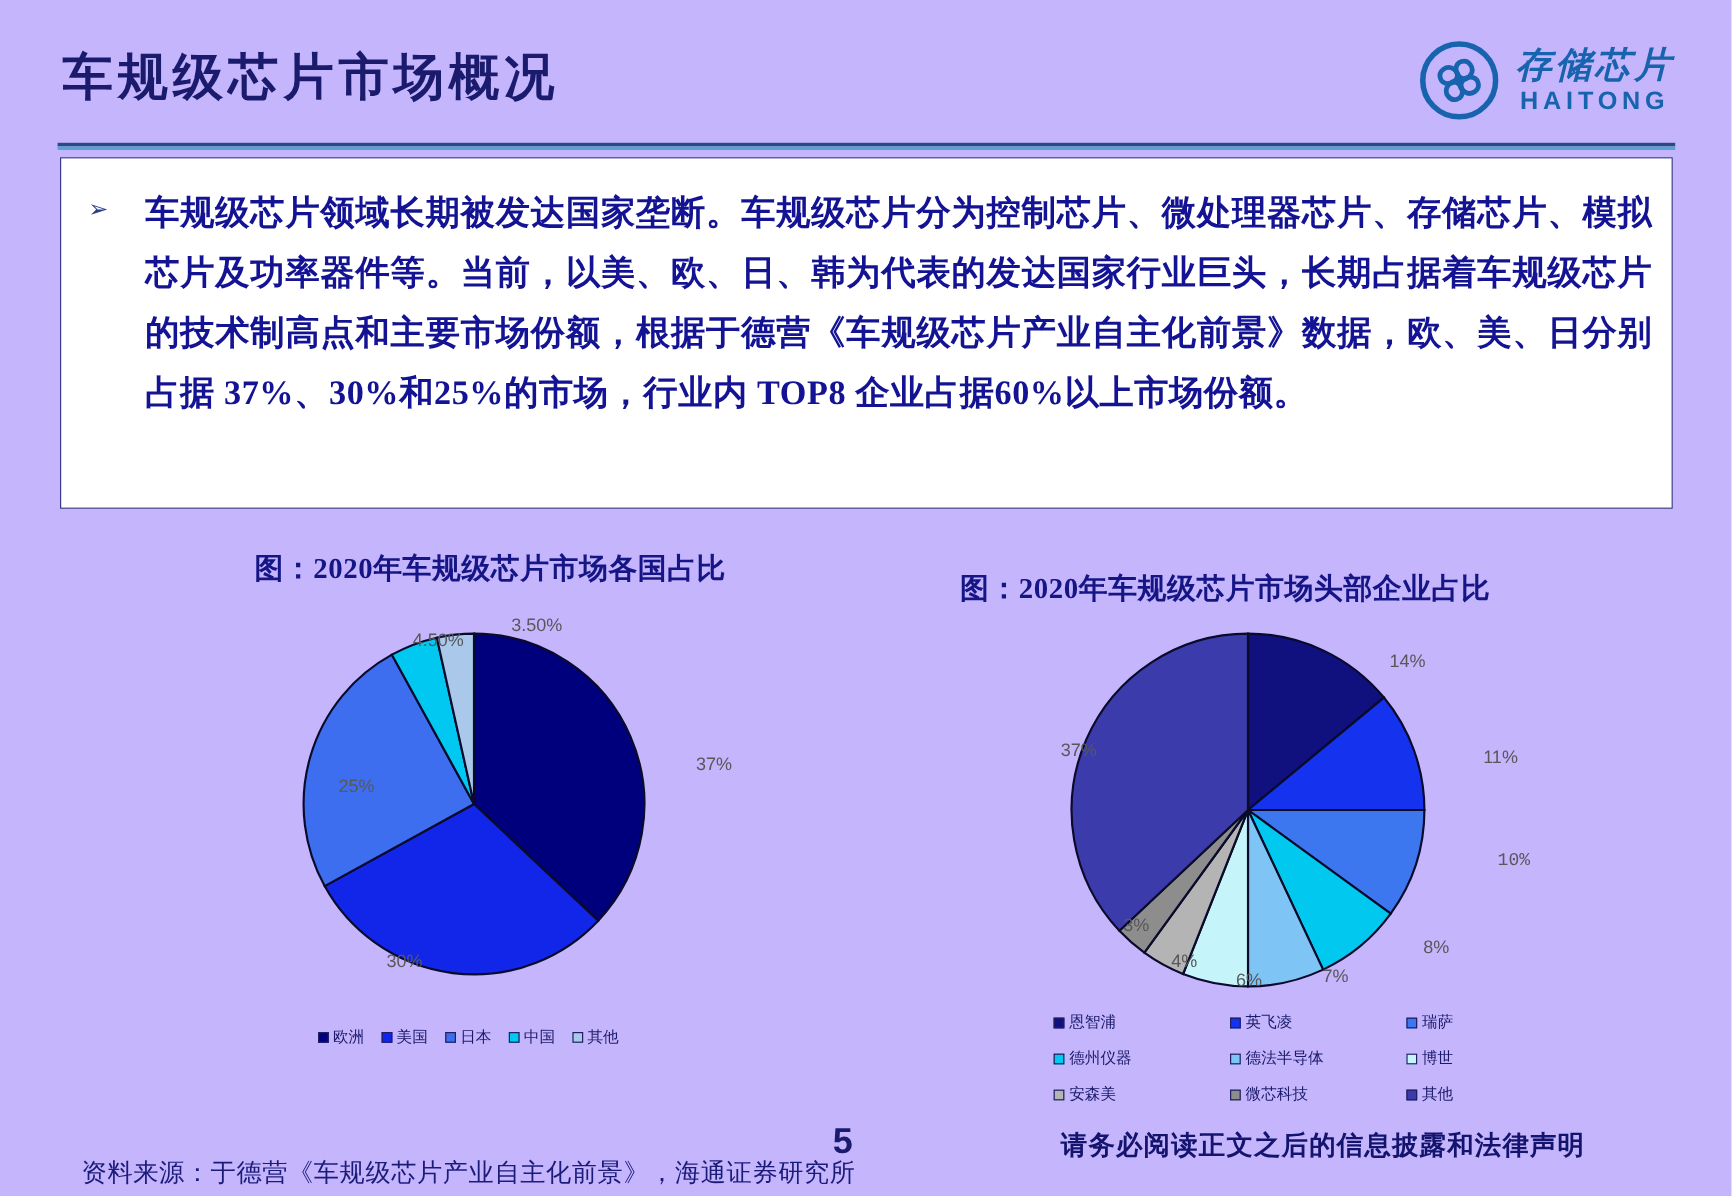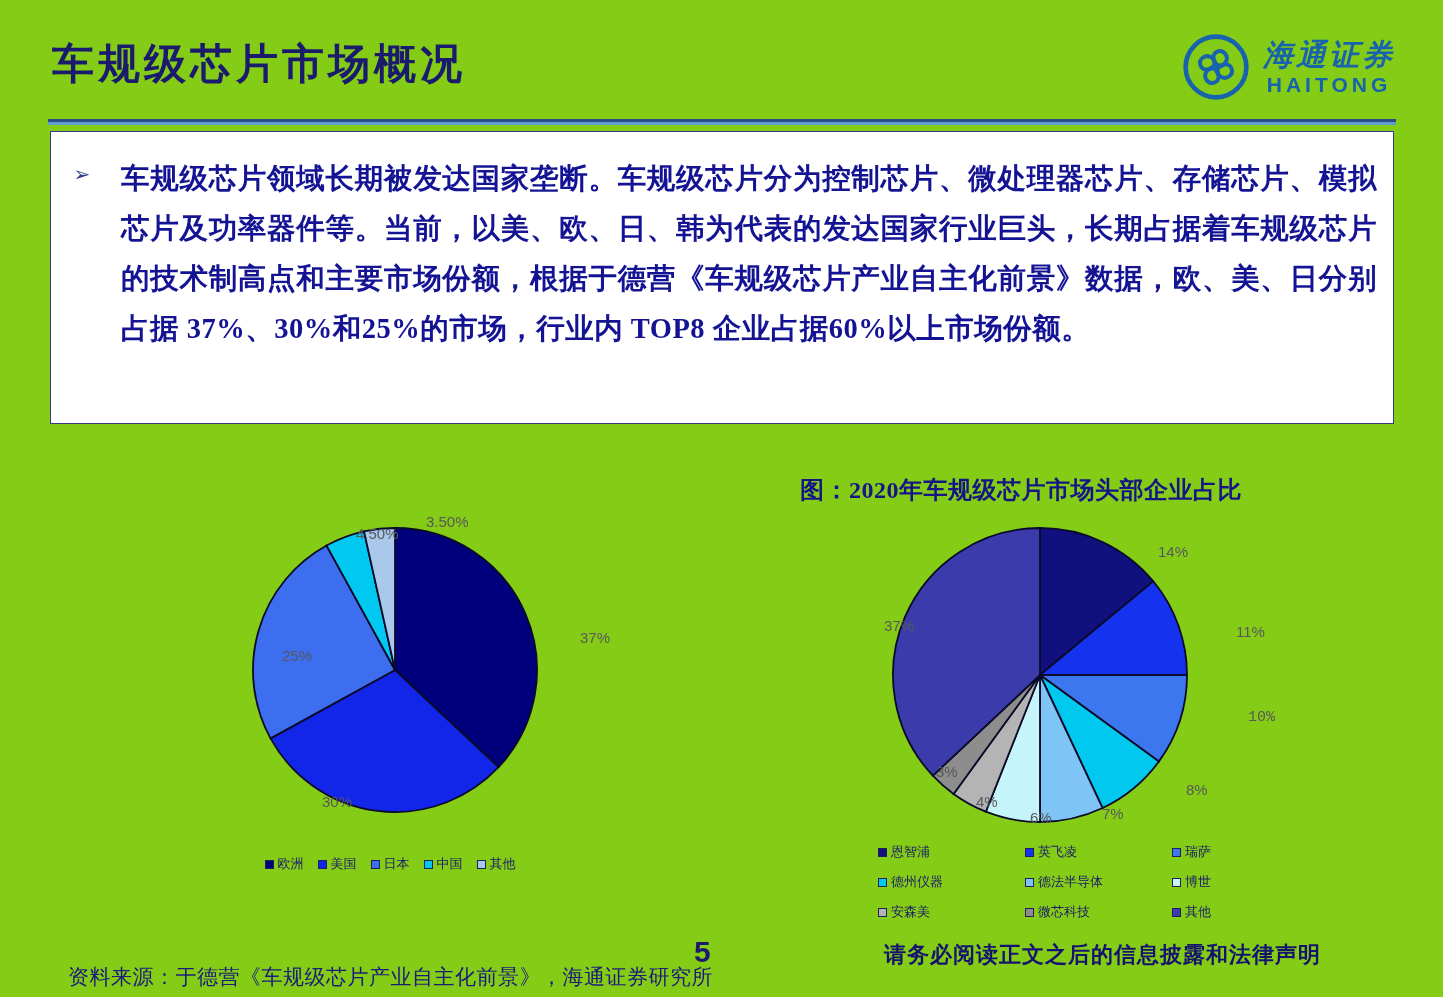--- a/index.html
+++ b/index.html
@@ -7,21 +7,21 @@
     padding: 0;
     background: #ffffff;
   }
   body {
     font-family: "Liberation Serif", "DejaVu Serif", serif;
   }
   #slide {
     position: relative;
     width: 1443px;
     height: 997px;
-    background: #84cc16;
+    background: #c4b5fd;
     overflow: hidden;
   }
 
   
   #slide-title {
     position: absolute;
     left: 52px;
     top: 36px;
     font-size: 42px;
     font-weight: bold;
@@ -239,50 +239,51 @@
     <svg id="logo-mark" viewBox="0 0 100 100">
       <circle cx="50" cy="50" r="46" fill="none" stroke="#1763ad" stroke-width="7"></circle>
       <g fill="none" stroke="#1763ad" stroke-width="6" stroke-linecap="round">
         <path d="M50 50 C50 36 38 30 30 36 C22 42 26 54 36 54 C44 54 48 48 48 42"></path>
         <path d="M50 50 C64 50 70 38 64 30 C58 22 46 26 46 36 C46 44 52 48 58 48"></path>
         <path d="M50 50 C50 64 62 70 70 64 C78 58 74 46 64 46 C56 46 52 52 52 58"></path>
         <path d="M50 50 C36 50 30 62 36 70 C42 78 54 74 54 64 C54 56 48 52 42 52"></path>
       </g>
     </svg>
     <div id="logo-wordmark">
-      <div id="logo-cn">海通证券</div>
+      <div id="logo-cn">存储芯片</div>
       <div id="logo-en">HAITONG</div>
     </div>
   </div>
 
   <div id="rule-dark"></div>
   <div id="rule-light"></div>
 
   <div id="text-box">
     <div id="bullet-row">
       <div id="bullet-marker">➢</div>
       <div id="bullet-text">车规级芯片领域长期被发达国家垄断。车规级芯片分为控制芯片、微处理器芯片、存储芯片、模拟芯片及功率器件等。当前，以美、欧、日、韩为代表的发达国家行业巨头，长期占据着车规级芯片的技术制高点和主要市场份额，根据于德营《车规级芯片产业自主化前景》数据，欧、美、日分别占据 37%、30%和25%的市场，行业内 TOP8 企业占据60%以上市场份额。</div>
     </div>
   </div>
 
+  <div class="chart-caption" id="caption-left">图：2020年车规级芯片市场各国占比</div>
   <div class="chart-caption" id="caption-right">图：2020年车规级芯片市场头部企业占比</div>
 
   <div class="chart-panel" id="panel-left">
     <div class="pie-wrap">
       <svg class="pie-svg" id="pie-left-svg" width="290" height="290" viewBox="0 0 290 290">
           <path d="M 145 145 L 145.00 3.00 A 142 142 0 0 1 248.51 242.21 Z" fill="#00007d" stroke="#0a0a2a" stroke-width="1.8"></path>
           <path d="M 145 145 L 248.51 242.21 A 142 142 0 0 1 20.56 213.41 Z" fill="#1226ea" stroke="#0a0a2a" stroke-width="1.8"></path>
           <path d="M 145 145 L 20.56 213.41 A 142 142 0 0 1 76.59 20.56 Z" fill="#3d6ef0" stroke="#0a0a2a" stroke-width="1.8"></path>
           <path d="M 145 145 L 76.59 20.56 A 142 142 0 0 1 114.02 6.42 Z" fill="#00c8f0" stroke="#0a0a2a" stroke-width="1.8"></path>
           <path d="M 145 145 L 114.02 6.42 A 142 142 0 0 1 145.00 3.00 Z" fill="#a9c8ea" stroke="#0a0a2a" stroke-width="1.8"></path>
         </svg>
       <div class="slice-label" style="left:520px; top:124px;">37%</div>
       <div class="slice-label" style="left:262px; top:288px;">30%</div>
       <div class="slice-label" style="left:222px; top:142px;">25%</div>
-      <div class="slice-label" style="left:296px; top:20px;">4.50%</div>
+      <div class="slice-label" style="left:284px; top:20px;">4.50%</div>
       <div class="slice-label" style="left:366px; top:8px;">3.50%</div>
     </div>
     <div class="legend" id="legend-left">
         <div class="legend-item">
           <span class="legend-swatch" style="background: rgb(0, 0, 125);"></span>
           <span>欧洲</span>
         </div>
         <div class="legend-item">
           <span class="legend-swatch" style="background: rgb(18, 38, 234);"></span>
           <span>美国</span>

